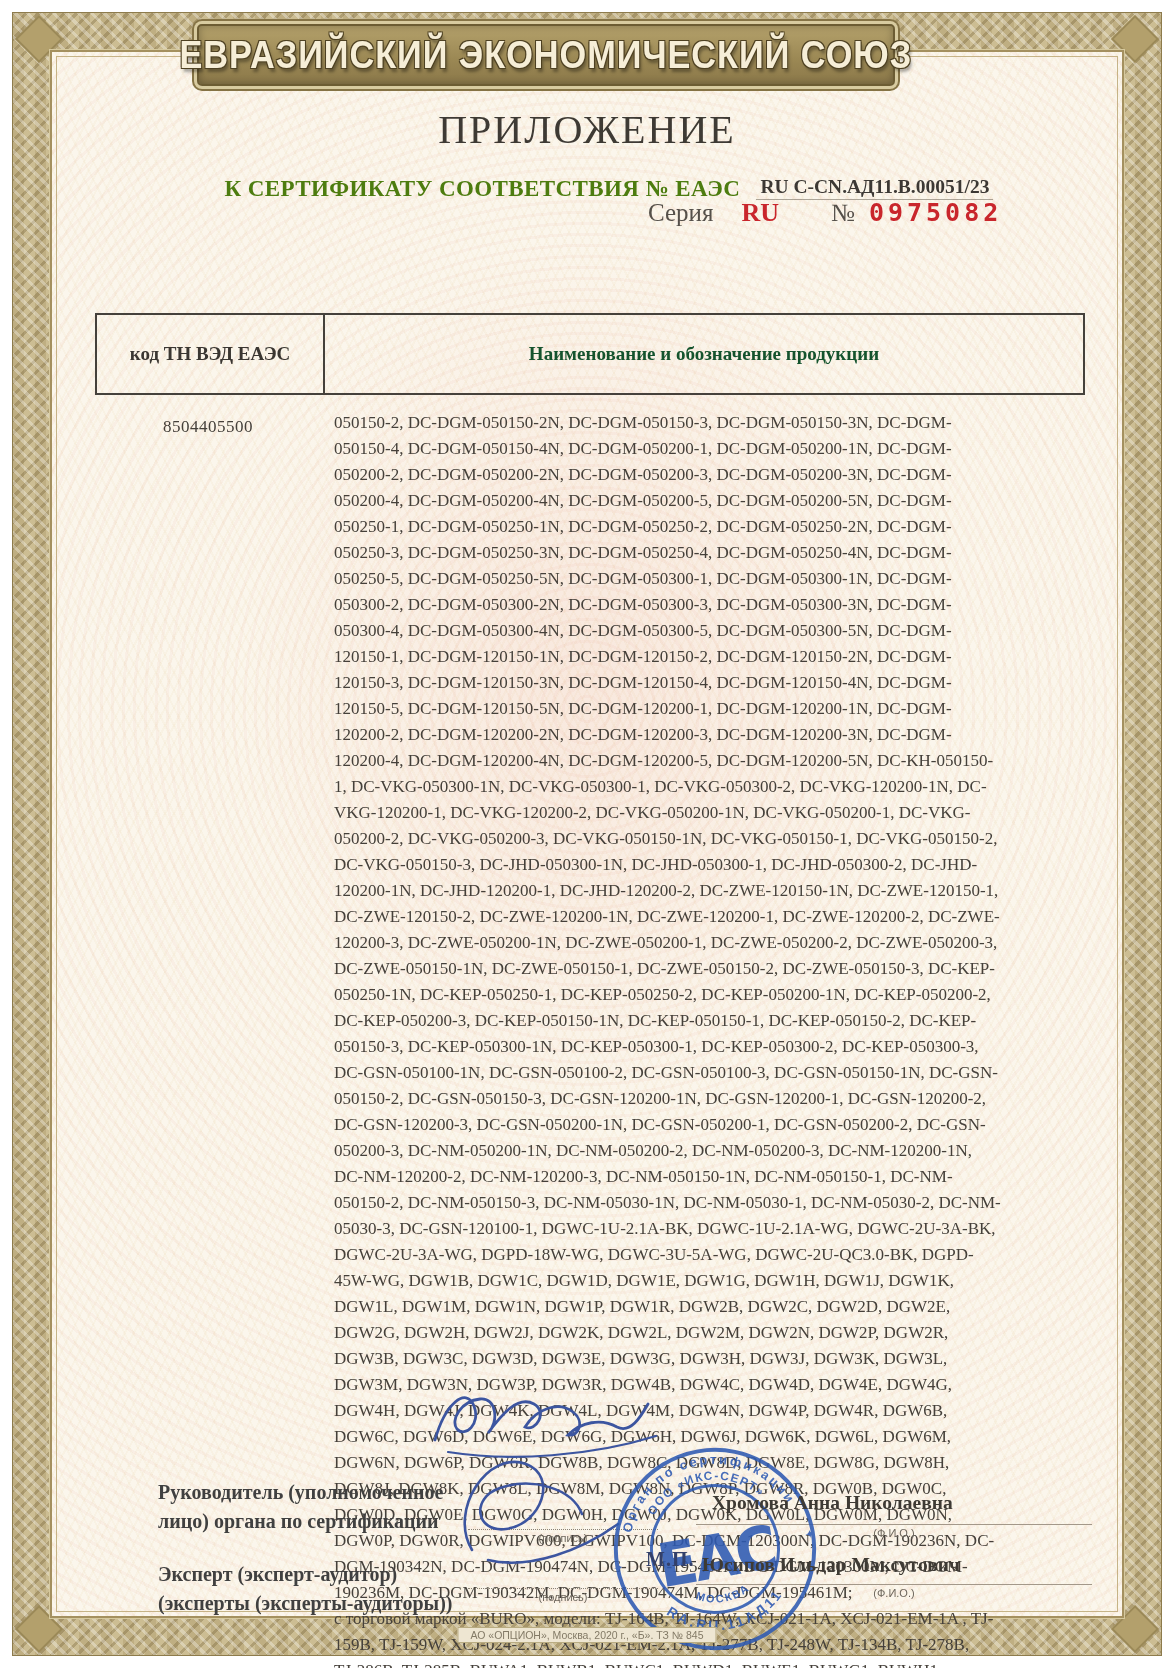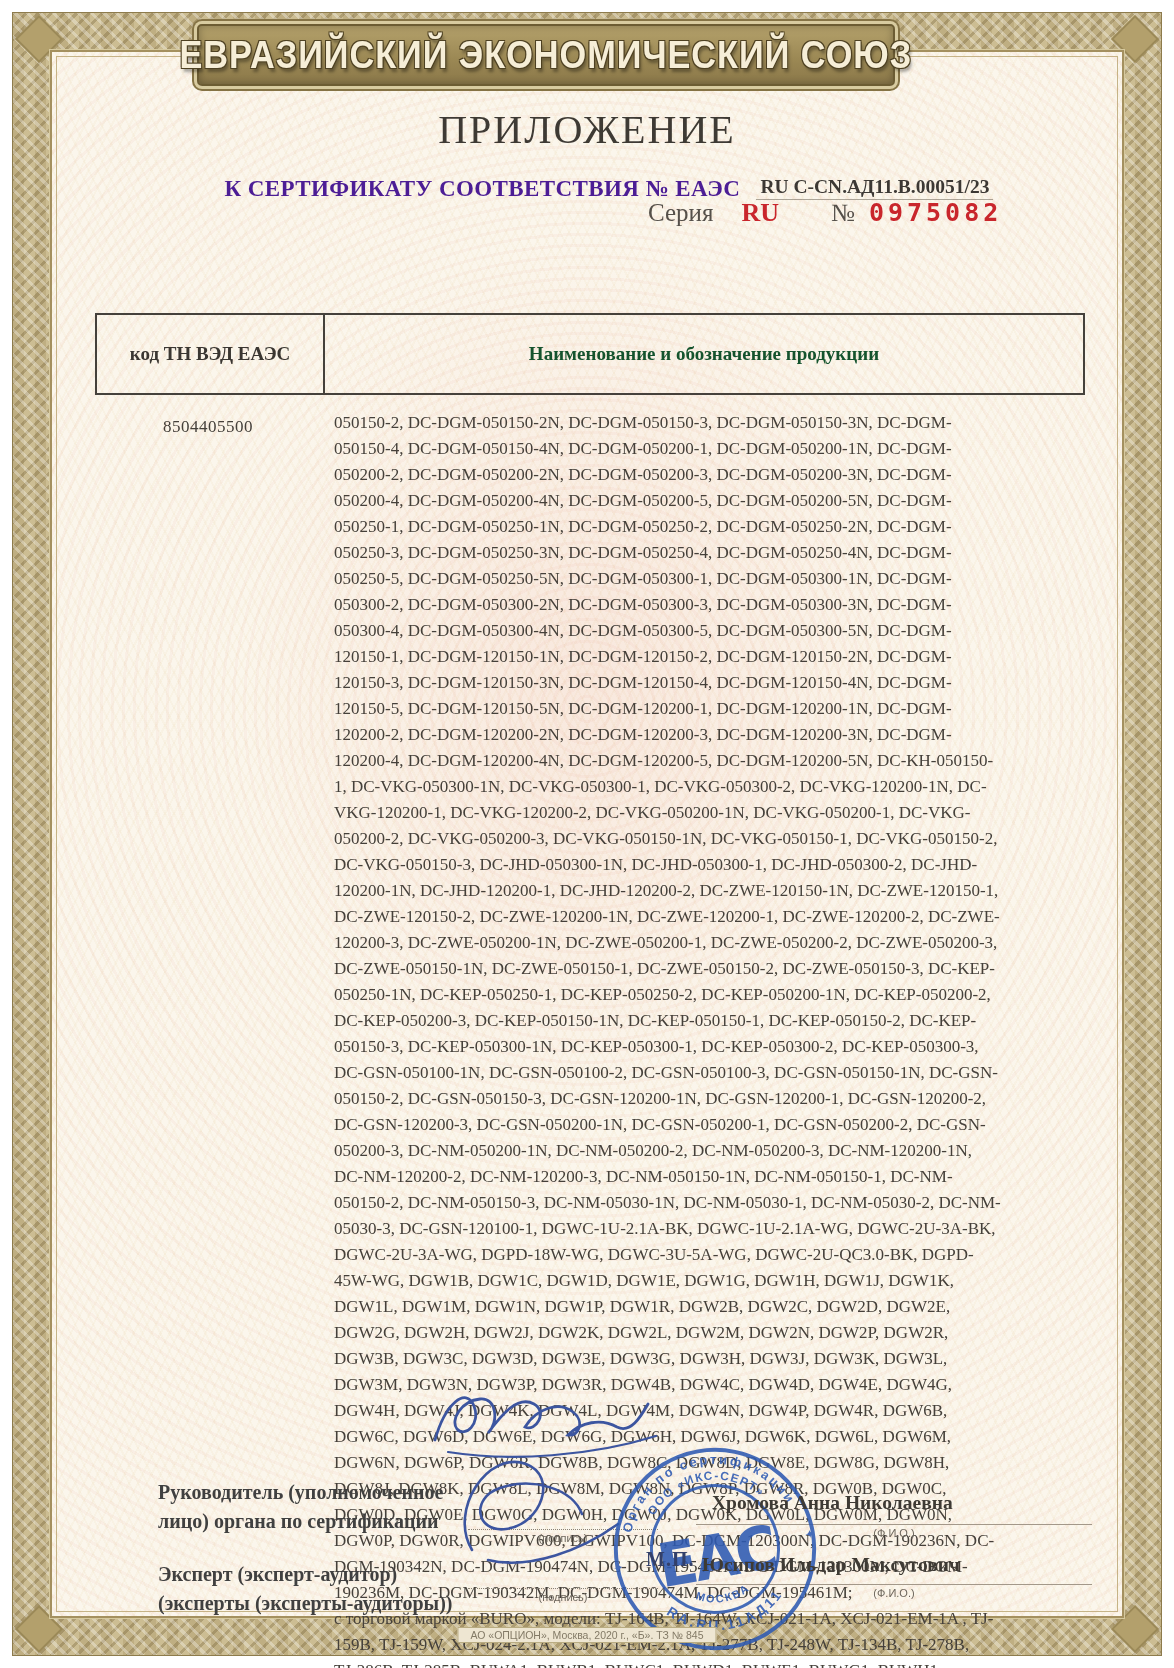--- a/index.html
+++ b/index.html
@@ -44,21 +44,21 @@
     box-shadow:0 0 0 3px #d8cba0,0 0 0 5px #857345,inset 0 0 8px rgba(0,0,0,.28);
   }
   .banner span{
     font-family:"Liberation Sans","DejaVu Sans",sans-serif;font-weight:700;font-size:35px;
     letter-spacing:1px;color:#f6eed7;white-space:nowrap;transform:scale(.98,1.1);
     text-shadow:1px 1px 0 #4e4122,-1px 1px 0 #4e4122,1px -1px 0 #4e4122,-1px -1px 0 #4e4122,2px 3px 3px rgba(0,0,0,.35);
   }
   .doc-title{position:absolute;left:0;right:0;top:106px;text-align:center;z-index:4;
     font-weight:400;font-size:40px;letter-spacing:2px;color:#3e3a34;}
   .cert-line{position:absolute;left:0;right:0;top:176px;text-align:center;white-space:nowrap;z-index:4;transform:translateX(22px);}
-  .cert-sub{font-weight:700;font-size:23px;color:#4c1d95;letter-spacing:.4px;}
+  .cert-sub{font-weight:700;font-size:23px;color:#4d7c0f;letter-spacing:.4px;}
   .cert-num{font-weight:700;font-size:19.5px;color:#3c3834;margin-left:12px;position:relative;top:-3px;
     border-bottom:1.5px solid rgba(95,85,72,.5);padding:0 4px 2px;}
   .series-line{position:absolute;top:198px;left:648px;display:flex;align-items:baseline;z-index:4;}
   .series-label{font-size:25px;color:#55504a;}
   .series-ru{font-weight:700;font-size:26px;color:#c9262c;margin-left:28px;text-align:right;}
   .series-no{font-size:25px;color:#55504a;margin-left:52px;}
   .series-digits{font-family:"DejaVu Sans Mono","Liberation Mono",monospace;font-weight:700;font-size:25px;
     letter-spacing:4px;color:#c9262c;margin-left:14px;}
   
   .thead{position:absolute;left:95px;top:313px;width:986px;height:78px;border:2px solid #45413b;display:flex;z-index:4;}

